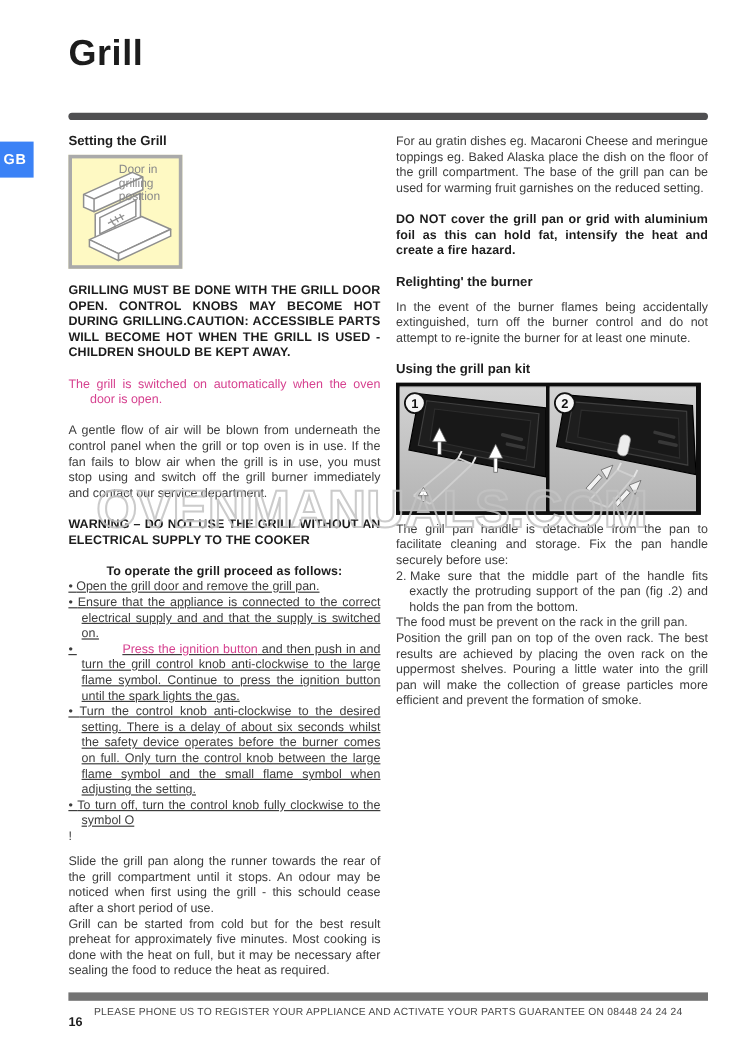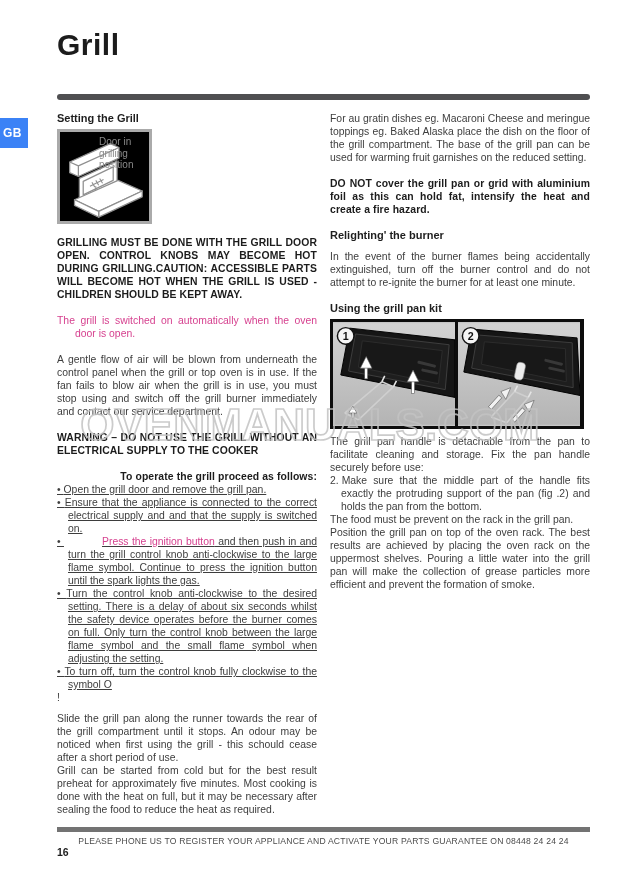--- a/index.html
+++ b/index.html
@@ -36,21 +36,21 @@
 
   h3.sec { font-size: 11px; font-weight: bold; color: #1e1e1e; margin-bottom: 4px; }
   .mb { margin-bottom: 13px; }
 
   .bold-para { font-weight: bold; color: #1c1c1c; letter-spacing: .1px; }
   .pink { color: #d6418f; padding-left: 38px; }
   .pink-note { padding-left: 18px; text-indent: -18px; text-align: left; }
 
   .diagram-box {
     width: 95px; height: 95px; border: 3px solid #aaaaaa;
-    position: relative; margin-bottom: 12px; background: #000000;
+    position: relative; margin-bottom: 12px; background: #fef9c3;
   }
   .diagram-caption {
     position: absolute; right: 2px; top: 4px; width: 48px;
     color: #8a8a8a; font-size: 10px; line-height: 11.5px; text-align: left;
   }
 
   ul.bullets { list-style: none; }
   ul.bullets li {
     padding-left: 11px; text-indent: -11px; text-align: justify; text-decoration: underline;
   }
@@ -72,21 +72,21 @@
     letter-spacing: 0px; white-space: nowrap;
     color: transparent; -webkit-text-stroke: 1.7px #c3c3c3;
     opacity: .85; z-index: 6; pointer-events: none;
   }
   @supports not (-webkit-text-stroke: 1px #000) {
     .watermark { color: #dcdcdc; }
   }
 
   .footer {
     position: absolute; left: 57px; top: 827px; width: 533px;
-    border-top: 5px solid #737373;
+    border-top: 7px solid #737373;
   }
   .footer-text {
     padding-top: 4px; text-align: center; font-size: 8.6px;
     color: #4a4a4a; letter-spacing: .2px; white-space: nowrap;
   }
   .page-num {
     position: absolute; left: 57px; top: 846px;
     font-size: 10.5px; font-weight: bold; color: #1c1c1c;
   }
 </style>
@@ -123,21 +123,21 @@
     </div>
 
     <p class="bold-para mb">GRILLING MUST BE DONE WITH THE GRILL DOOR OPEN. CONTROL KNOBS MAY BECOME HOT DURING GRILLING.CAUTION: ACCESSIBLE PARTS WILL BECOME HOT WHEN THE GRILL   IS USED - CHILDREN SHOULD BE KEPT AWAY.</p>
 
     <p class="pink pink-note mb">The grill is switched on automatically when the oven door is open.</p>
 
     <p class="mb">A gentle flow of air will be blown from underneath the control panel when the grill or top oven is in use. If the fan fails to blow air when the grill is in use, you must stop using and switch off the grill burner immediately and contact our service department.</p>
 
     <p class="bold-para mb">WARNING – DO NOT USE THE GRILL WITHOUT AN ELECTRICAL SUPPLY TO THE COOKER</p>
 
-    <p class="bold-para" style="text-align:right">To operate the grill proceed as follows:</p>
+    <p class="bold-para" style="text-align:center">To operate the grill proceed as follows:</p>
 
     <ul class="bullets">
       <li><span>Open the grill door and remove the grill pan.</span></li>
       <li><span>Ensure that the appliance is connected to the correct electrical supply and and that the supply is switched on.</span></li>
       <li><span class="pink">Press the ignition button</span><span> and then push in and turn the grill control knob anti-clockwise to the large flame symbol. Continue to press the ignition button until the spark lights the gas.</span></li>
       <li><span>Turn the control knob anti-clockwise to the desired setting. There is a delay of about six seconds whilst the safety device operates before the burner comes on full. Only turn the control knob between the large flame symbol and the small flame symbol when adjusting the setting.</span></li>
       <li><span>To turn off, turn the control knob fully clockwise to the symbol O</span></li>
     </ul>
 
     <div class="bang">!</div>

